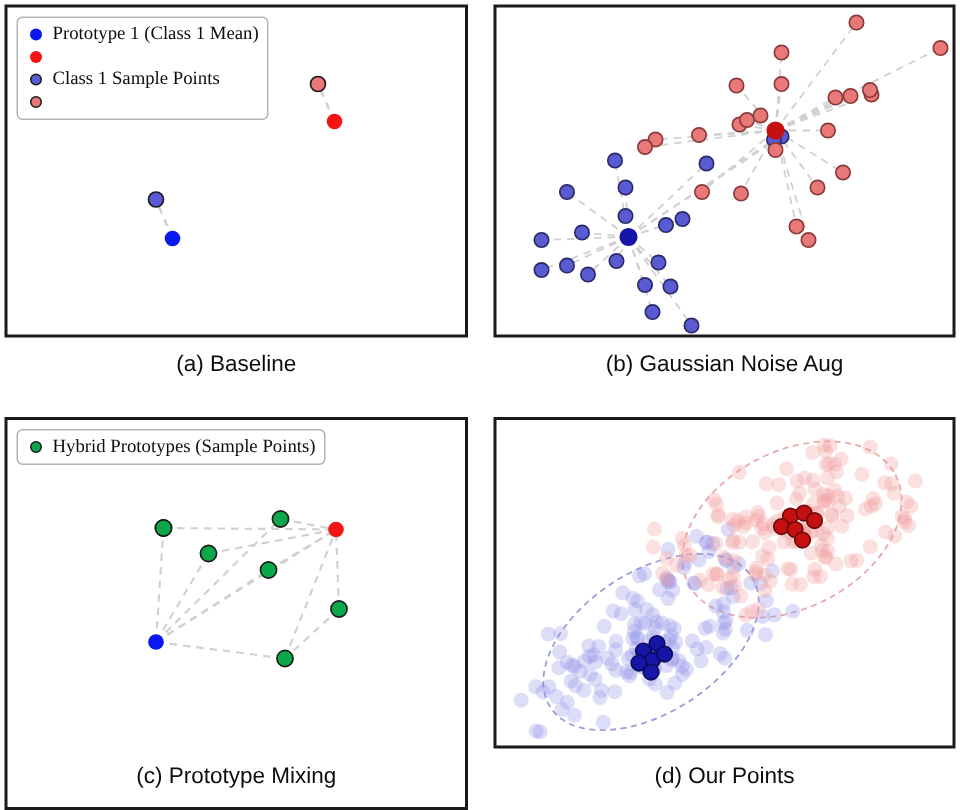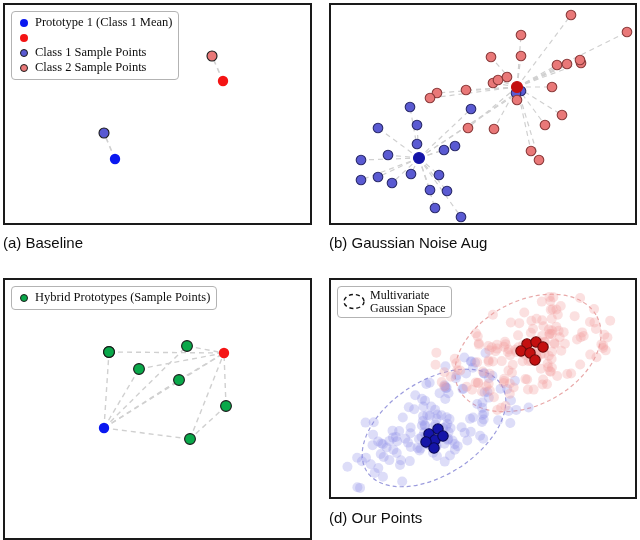--- a/index.html
+++ b/index.html
@@ -5,21 +5,21 @@
   html,body{margin:0;padding:0;background:#fff;}
   body{width:640px;height:540px;font-family:"Liberation Serif",serif;overflow:hidden;}
   .fig{position:relative;width:640px;height:540px;}
   .panel{position:absolute;background:#fff;border:2px solid #1a1a1a;box-sizing:border-box;}
   #panel-a{left:3px;top:3px;width:309px;height:222px;text-align:center;}
   #panel-b{left:329px;top:3px;width:308px;height:222px;}
   #panel-c{left:3px;top:278px;width:309px;height:262px;}
   #panel-d{left:329px;top:278px;width:308px;height:221px;}
   .plotarea{position:absolute;left:0;top:0;width:100%;height:100%;}
   .caption{position:absolute;font-family:"Liberation Sans",sans-serif;font-size:15px;color:#0d0d0d;
-           white-space:nowrap;}
+           text-align:center;white-space:nowrap;}
   #cap-a{left:3px;top:234px;width:309px;}
   #cap-b{left:329px;top:234px;width:308px;}
   #cap-c{left:3px;top:509px;width:309px;}
   #cap-d{left:329px;top:509px;width:308px;}
   .legend{position:absolute;background:#fff;border:1px solid #b3b3b3;border-radius:4px;
           padding:3px 6px 4px 5px;box-sizing:border-box;}
   .legend-row{display:flex;align-items:center;height:15px;}
   .legend-row .swatch{width:14px;display:flex;justify-content:center;align-items:center;margin-right:4px;flex:none;}
   .legend-row .ltext{font-family:"Liberation Serif",serif;font-size:12.5px;color:#0d0d0d;
                      white-space:nowrap;line-height:15px;}
@@ -62,21 +62,20 @@
         <div class="legend-row">
           <span class="swatch">
             <span class="dot" style="width: 8px; height: 8px; background: rgb(90, 90, 210); border: 1px solid rgb(26, 26, 26);"></span>
           </span>
           <span class="ltext">Class 1 Sample Points</span>
         </div>
         <div class="legend-row">
           <span class="swatch">
             <span class="dot" style="width: 8px; height: 8px; background: rgb(233, 120, 120); border: 1px solid rgb(26, 26, 26);"></span>
           </span>
-          <span class="ltext">Class 2 Sample Points</span>
         </div>
       </div>
   </div>
   <div class="caption" id="cap-a">(a) Baseline</div>
 
   <div class="panel" id="panel-b">
     <svg class="plotarea" id="svg-b">
         <line x1="88" y1="153" x2="47" y2="123" stroke="#d0d0d0" stroke-width="1.2" stroke-dasharray="5,4"></line>
         <line x1="88" y1="153" x2="57" y2="150" stroke="#d0d0d0" stroke-width="1.2" stroke-dasharray="5,4"></line>
         <line x1="88" y1="153" x2="30" y2="155" stroke="#d0d0d0" stroke-width="1.2" stroke-dasharray="5,4"></line>
@@ -196,20 +195,21 @@
       </svg>
     <div class="legend" id="legend-c">
         <div class="legend-row">
           <span class="swatch">
             <span class="dot" style="width: 8px; height: 8px; background: rgb(10, 168, 74); border: 1px solid rgb(26, 26, 26);"></span>
           </span>
           <span class="ltext">Hybrid Prototypes (Sample Points)</span>
         </div>
       </div>
   </div>
+  <div class="caption" id="cap-c">(c) Prototype Mixing</div>
 
   <div class="panel" id="panel-d">
     <svg class="plotarea" id="svg-d">
         <ellipse cx="103" cy="148" rx="80" ry="47" transform="rotate(-33 103 148)" fill="none" stroke="#9b9bdd" stroke-width="1.2" stroke-dasharray="4,3"></ellipse>
         <ellipse cx="197" cy="73" rx="78" ry="52" transform="rotate(-28 197 73)" fill="none" stroke="#e8a8a8" stroke-width="1.2" stroke-dasharray="4,3"></ellipse>
         <circle cx="106.27970818126174" cy="134.56437505384955" r="5" fill="#8f8fe8" fill-opacity="0.3"></circle>
         <circle cx="104.96174839133947" cy="167.28921164960556" r="5" fill="#8f8fe8" fill-opacity="0.3"></circle>
         <circle cx="43.675149205636174" cy="192.88501625395963" r="5" fill="#8f8fe8" fill-opacity="0.3"></circle>
         <circle cx="49.74370884425" cy="173.93817952032452" r="5" fill="#8f8fe8" fill-opacity="0.3"></circle>
         <circle cx="139.08787011473012" cy="138.81298618217647" r="5" fill="#8f8fe8" fill-opacity="0.3"></circle>
@@ -514,27 +514,16 @@
         <circle cx="112" cy="156" r="5.2" fill="#1515a8" stroke="#0a0a55" stroke-width="1.1"></circle>
         <circle cx="95" cy="162" r="5.2" fill="#1515a8" stroke="#0a0a55" stroke-width="1.1"></circle>
         <circle cx="103" cy="168" r="5.2" fill="#1515a8" stroke="#0a0a55" stroke-width="1.1"></circle>
         <circle cx="196" cy="64" r="5.2" fill="#c41010" stroke="#6a0a0a" stroke-width="1.1"></circle>
         <circle cx="205" cy="62" r="5.2" fill="#c41010" stroke="#6a0a0a" stroke-width="1.1"></circle>
         <circle cx="190" cy="71" r="5.2" fill="#c41010" stroke="#6a0a0a" stroke-width="1.1"></circle>
         <circle cx="199" cy="73" r="5.2" fill="#c41010" stroke="#6a0a0a" stroke-width="1.1"></circle>
         <circle cx="212" cy="67" r="5.2" fill="#c41010" stroke="#6a0a0a" stroke-width="1.1"></circle>
         <circle cx="204" cy="80" r="5.2" fill="#c41010" stroke="#6a0a0a" stroke-width="1.1"></circle>
       </svg>
-    <div class="legend" id="legend-d">
-      <div class="legend-d">
-        <svg class="ell-ico" viewBox="0 0 26 19">
-          <ellipse cx="13" cy="9.5" rx="10" ry="7" fill="none" stroke="#111" stroke-width="1.4" stroke-dasharray="4,3"></ellipse>
-        </svg>
-        <div>
-          <div class="ltext2">Multivariate</div>
-          <div class="ltext2">Gaussian Space</div>
-        </div>
-      </div>
-    </div>
   </div>
   <div class="caption" id="cap-d">(d) Our Points</div>
 
 </div>
 
 </body></html>

